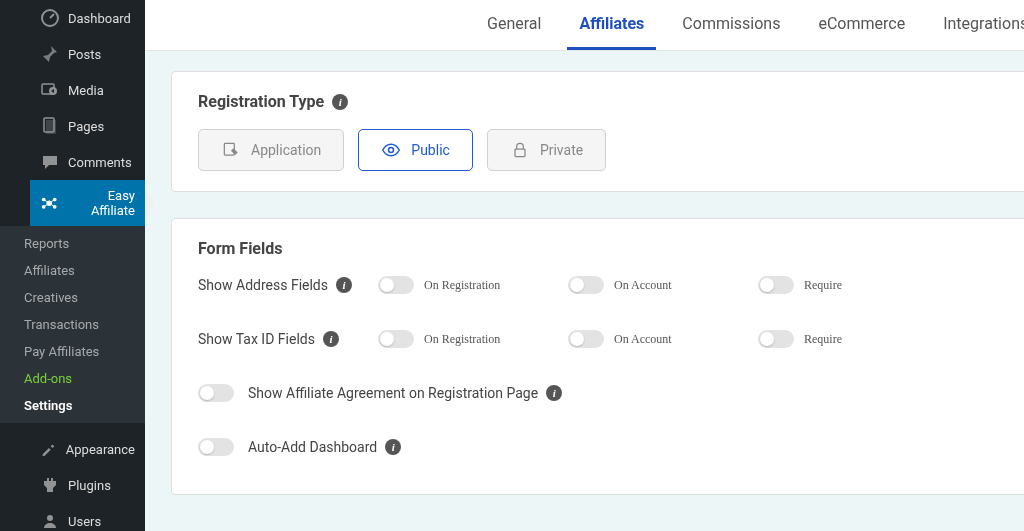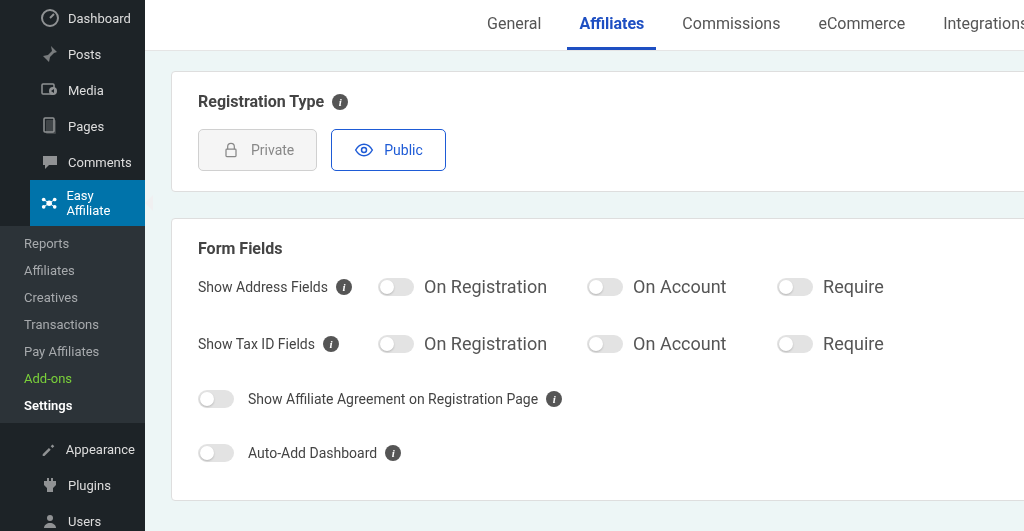--- a/index.html
+++ b/index.html
@@ -3,21 +3,21 @@
 <meta charset="utf-8">
 <style>
 * { box-sizing: border-box; margin: 0; padding: 0; }
 body { font-family: -apple-system, BlinkMacSystemFont, "Segoe UI", Roboto, sans-serif; background: #f0f0f1; font-size: 13px; color: #3c434a; }
 .wrap { display: flex; min-height: 531px; }
 
 
 .sidebar { width: 145px; background: #1d2327; color: #fff; flex-shrink: 0; }
 .menu-item { display: flex; align-items: center; padding: 8px 10px; color: #ddd; cursor: pointer; margin-left: 30px; }
 .menu-item .icon { width: 20px; height: 20px; margin-right: 8px; display: inline-flex; align-items: center; justify-content: center; opacity: 0.6; }
-.menu-item.active { background: #0073aa; color: #fff; position: relative; }
+.menu-item.active { background: #0073aa; color: #fff; position: relative; text-align: right; }
 .menu-item.active .icon { opacity: 1; }
 .menu-item.active::after { content: ""; position: absolute; right: -8px; top: 50%; margin-top: -8px; border: 8px solid transparent; border-right-color: #f0f0f1; }
 .submenu { background: #2c3338; padding: 4px 0; }
 .submenu-item { padding: 6px 24px; color: #a7aaad; cursor: pointer; font-size: 13px; }
 .submenu-item.current { color: #fff; font-weight: 600; }
 .submenu-item.highlight { color: #7ad03a; }
 .separator { height: 8px; background: #1d2327; }
 
 
 .content { flex: 1; background: #edf6f6; display: flex; flex-direction: column; }
@@ -33,21 +33,21 @@
 .regrow { display: flex; gap: 14px; margin-top: 18px; }
 .regbtn { display: flex; align-items: center; gap: 10px; padding: 10px 22px; border: 1px solid #d0d0d0; background: #f5f5f5; color: #888; border-radius: 5px; font-size: 14px; cursor: pointer; }
 .regbtn svg { width: 20px; height: 20px; }
 .regbtn.selected { border: 1.5px solid #1e5bd6; background: #fff; color: #1e5bd6; }
 
 .fieldrow { display: flex; align-items: center; padding: 18px 0; }
 .fieldlabel { width: 180px; font-size: 14px; color: #444; display: flex; align-items: center; }
 .togcell { display: flex; align-items: center; gap: 10px; margin-right: 40px; min-width: 150px; }
 .toggle { width: 36px; height: 18px; background: #e3e3e3; border-radius: 10px; position: relative; cursor: pointer; flex-shrink: 0; }
 .toggle::after { content: ""; position: absolute; width: 14px; height: 14px; background: #fff; border-radius: 50%; top: 2px; left: 2px; box-shadow: 0 1px 2px rgba(0,0,0,0.2); }
-.toglabel { font-size: 18px; color: #555; }
+.toglabel { font-size: 12px; color: #555; font-family: Liberation Serif, serif; }
 .fieldrow.simple .fieldlabel { width: auto; }
 </style>
 </head>
 <body>
 
 <div class="wrap">
   <div class="sidebar">
     <div class="menu-item">
       <span class="icon">
           <svg viewBox="0 0 20 20" fill="currentColor">
@@ -158,32 +158,39 @@
 
     <div class="panel-wrap">
       <div class="panel">
         <h3>
           <span>Registration Type</span>
           <span class="info-icon">i</span>
         </h3>
         <div class="regrow">
           <div class="regbtn">
             <svg viewBox="0 0 24 24" fill="none" stroke="currentColor" stroke-width="1.5">
-                <rect x="6" y="11" width="12" height="9" rx="1"></rect>
-                <path d="M8 11V8a4 4 0 118 0v3"></path>
+                <rect x="4" y="4" width="12" height="14" rx="1"></rect>
+                <path d="M13 13l4 4 2-2-4-4z" fill="currentColor"></path>
               </svg>
-            <span>Private</span>
+            <span>Application</span>
           </div>
           <div class="regbtn selected">
             <svg viewBox="0 0 24 24" fill="none" stroke="currentColor" stroke-width="1.8">
                 <path d="M2 12s4-7 10-7 10 7 10 7-4 7-10 7-10-7-10-7z"></path>
                 <circle cx="12" cy="12" r="3"></circle>
               </svg>
             <span>Public</span>
           </div>
+          <div class="regbtn">
+            <svg viewBox="0 0 24 24" fill="none" stroke="currentColor" stroke-width="1.5">
+                <rect x="6" y="11" width="12" height="9" rx="1"></rect>
+                <path d="M8 11V8a4 4 0 118 0v3"></path>
+              </svg>
+            <span>Private</span>
+          </div>
         </div>
       </div>
 
       <div class="panel">
         <h3>
           <span>Form Fields</span>
         </h3>
 
         <div class="fieldrow">
           <div class="fieldlabel">

